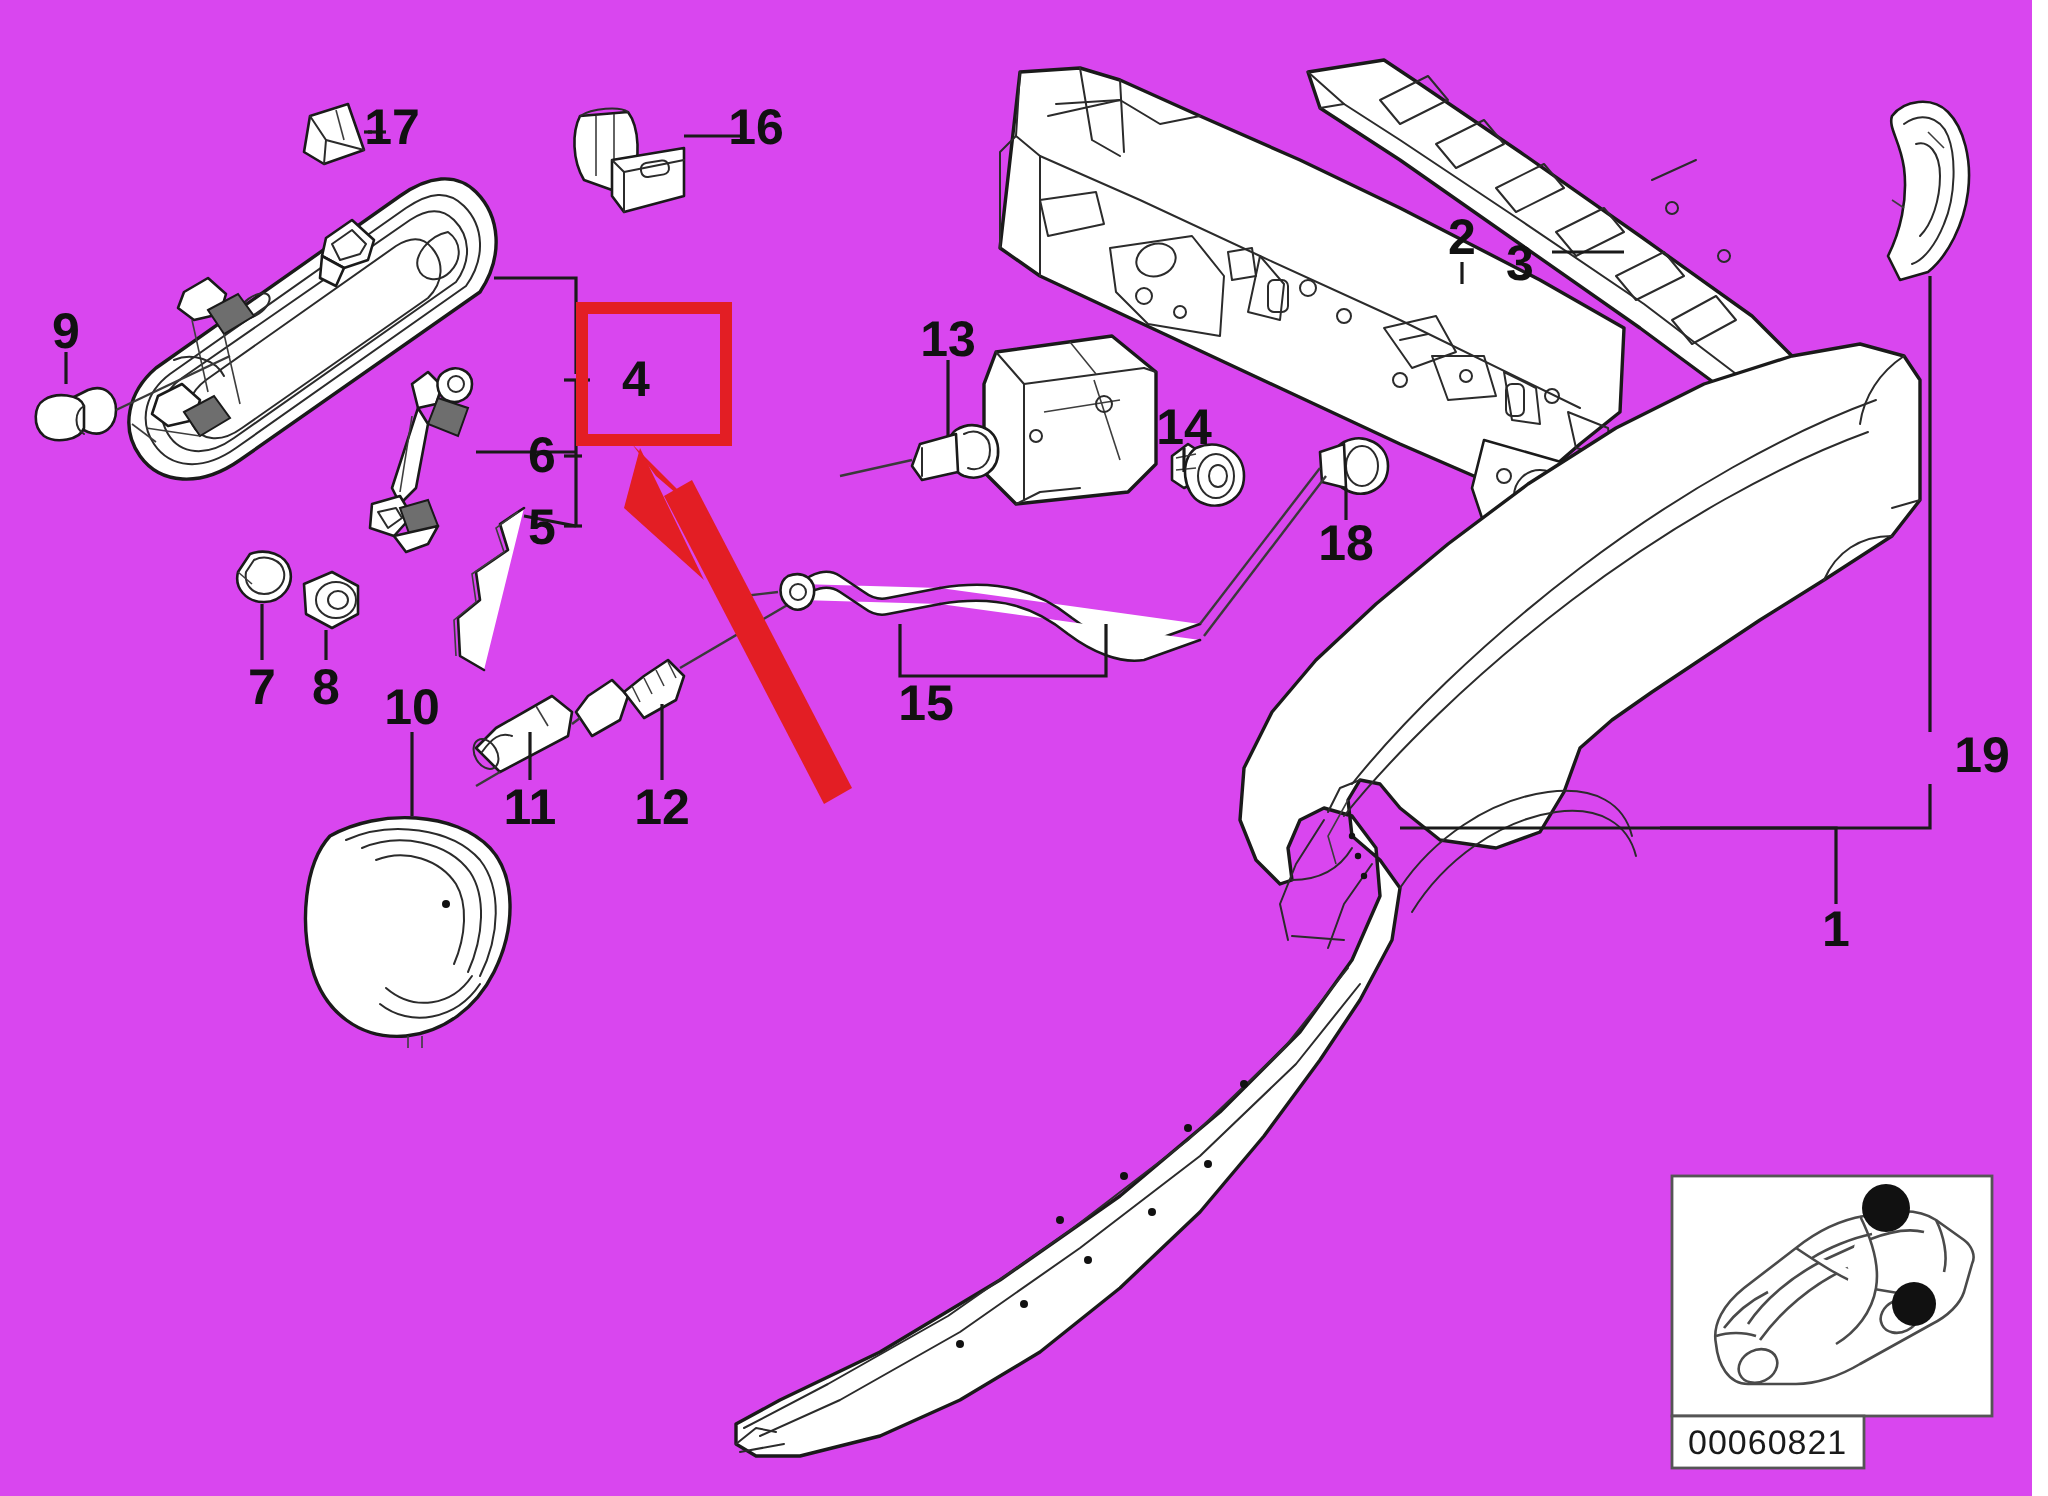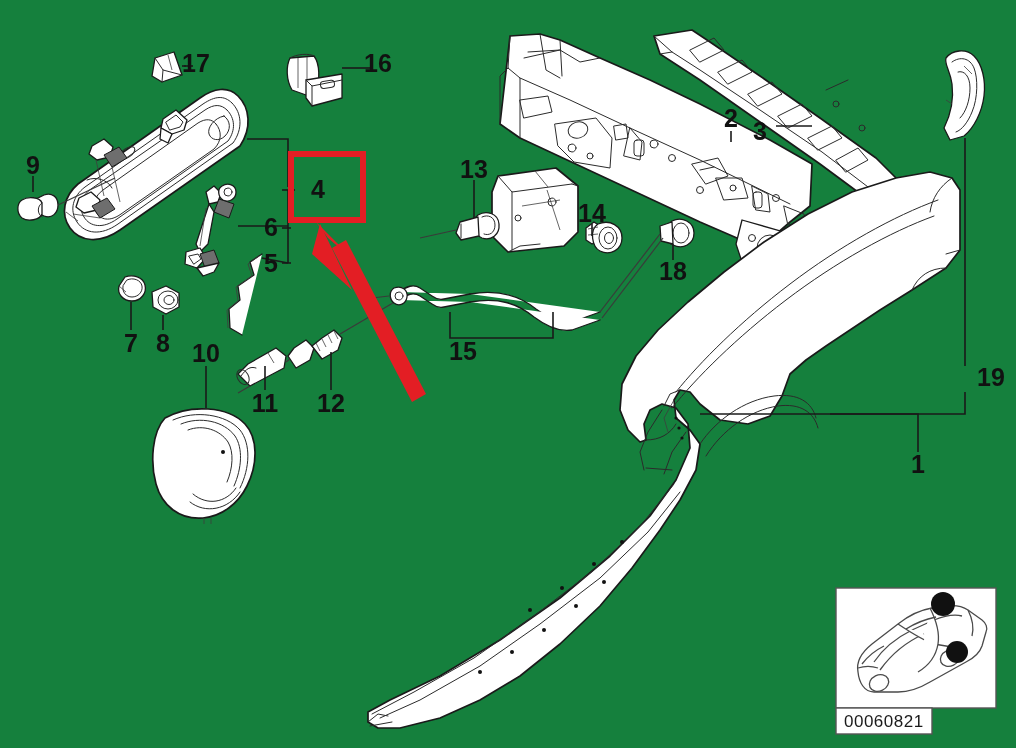--- a/index.html
+++ b/index.html
@@ -8,21 +8,21 @@
     padding: 0;
     background: #ffffff;
   }
   body {
     font-family: "Liberation Sans", sans-serif;
   }
   #stage {
     position: relative;
     width: 1016px;
     height: 748px;
-    background: #15803d;
+    background: #d946ef;
     overflow: hidden;
   }
   #diagram-svg {
     position: absolute;
     left: 0;
     top: 0;
     width: 1024px;
     height: 748px;
   }
   .cal-num {

